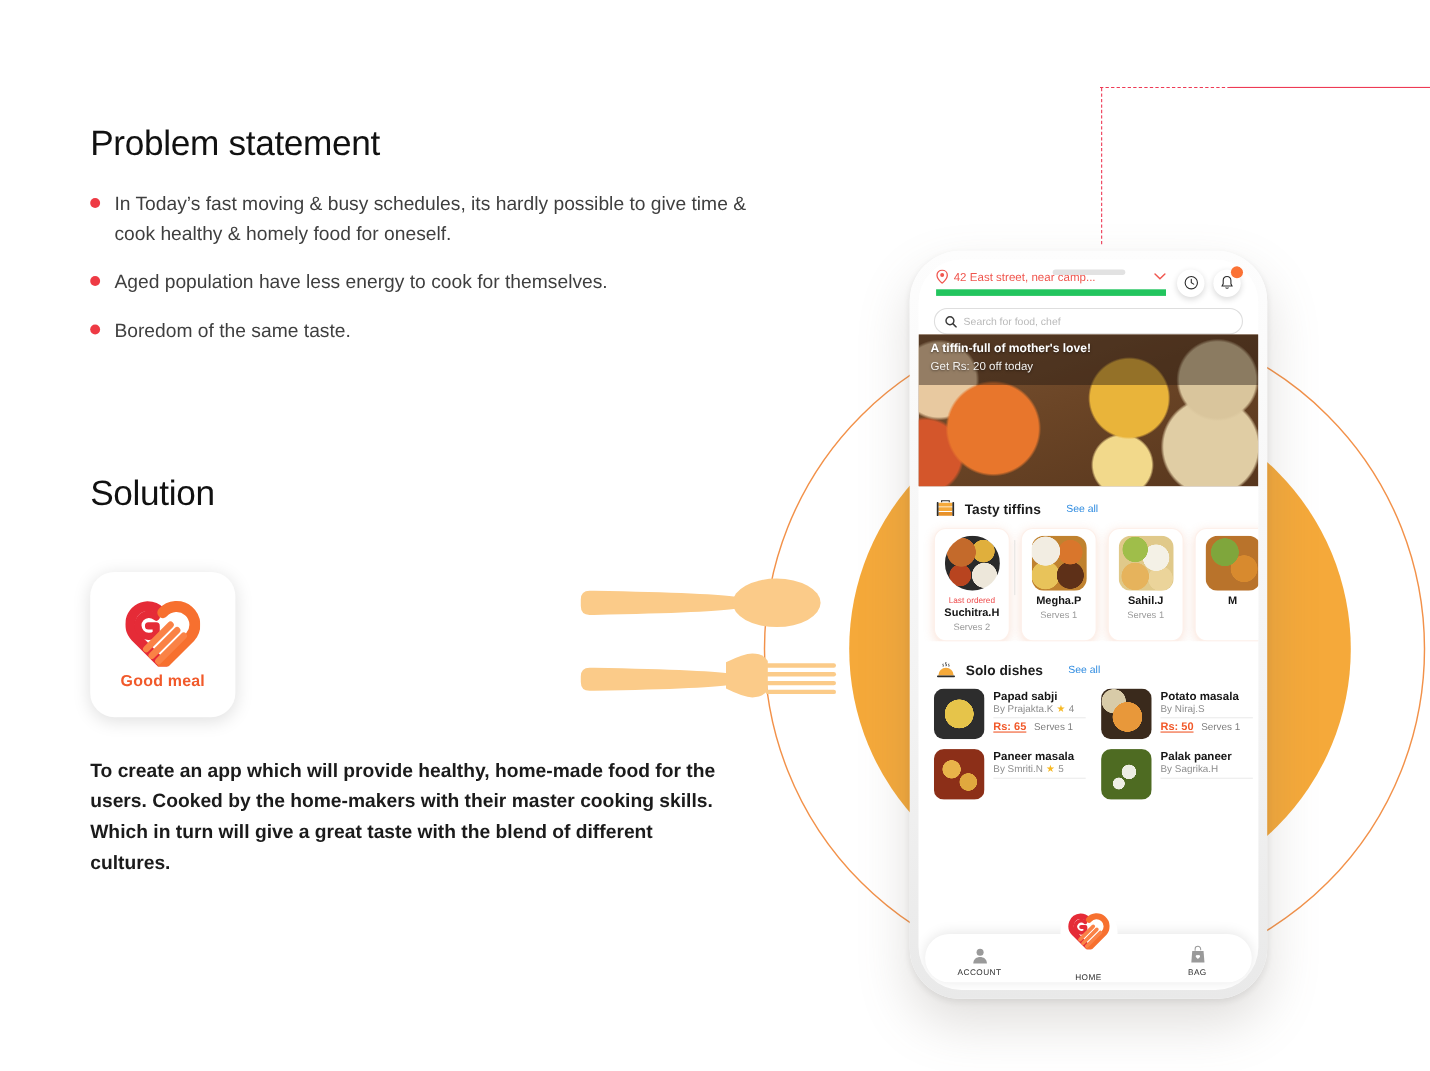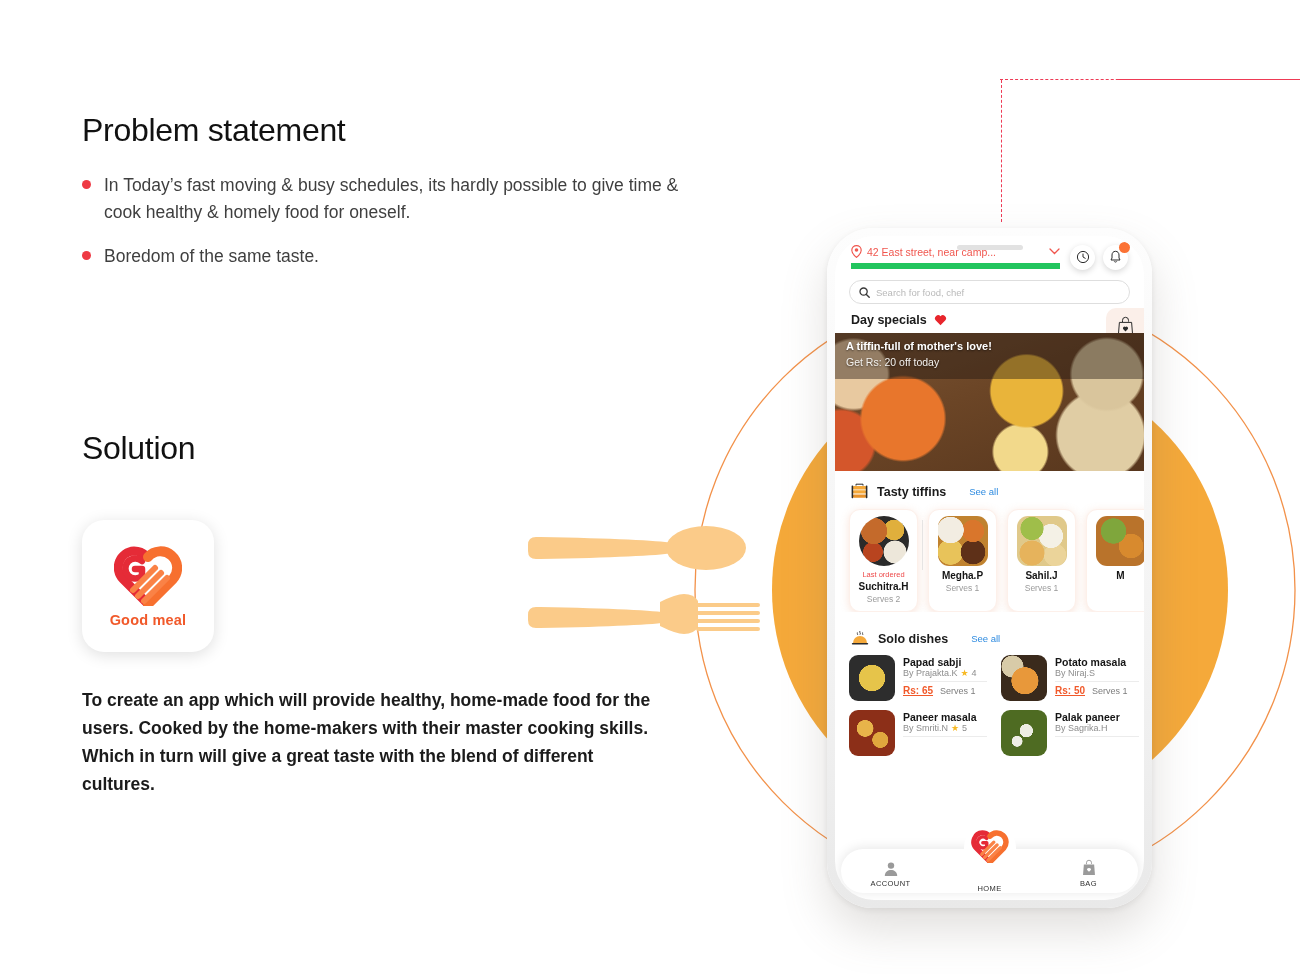--- a/index.html
+++ b/index.html
@@ -230,20 +230,24 @@
   <div class="dash-v"></div>
 
   <div class="left-col">
 
     <h1 class="h-problem">Problem statement</h1>
 
     <div class="bullets">
       <div class="bullet">
         <span class="dot"></span>
         <span class="bullet-text">In Today’s fast moving &amp; busy schedules, its hardly possible to give time &amp; cook healthy &amp; homely food for oneself.</span>
+      </div>
+      <div class="bullet">
+        <span class="dot"></span>
+        <span class="bullet-text">Aged population have less energy to cook for themselves.</span>
       </div>
       <div class="bullet">
         <span class="dot"></span>
         <span class="bullet-text">Boredom of the same taste.</span>
       </div>
     </div>
 
     <h1 class="h-solution">Solution</h1>
 
     <div class="logo-card">
@@ -314,33 +318,20 @@
       <div class="searchbar-wrap">
         <div class="searchbar">
           <svg width="11" height="11" viewBox="0 0 11 11">
             <circle cx="4.6" cy="4.6" r="3.6" fill="none" stroke="#3a3a3a" stroke-width="1.3"></circle>
             <path d="M7.4 7.4 L10.2 10.2" stroke="#3a3a3a" stroke-width="1.4" stroke-linecap="round"></path>
           </svg>
           <span class="search-ph">Search for food, chef</span>
         </div>
       </div>
 
-      <div class="sec-daily">
-        <span class="sec-title">Day specials</span>
-        <svg class="heart-ico" width="13" height="12" viewBox="0 0 13 12">
-          <path d="M6.5 11.2 L1.6 6.3 A3.2 3.2 0 0 1 6.5 2.2 A3.2 3.2 0 0 1 11.4 6.3 Z" fill="#E8252C"></path>
-        </svg>
-        <div class="bag-chip">
-          <svg width="19" height="21" viewBox="0 0 19 21">
-            <path d="M6.5 6 L6.5 4.3 A3 3 0 0 1 12.5 4.3 L12.5 5.6" fill="none" stroke="#2b2b2b" stroke-width="1"></path>
-            <path d="M3.4 6.4 L15.6 6.4 L16.6 18.8 L2.4 18.8 Z" fill="none" stroke="#2b2b2b" stroke-width="1" stroke-linejoin="round"></path>
-            <path d="M9.5 15.4 L7.1 13 A1.6 1.6 0 0 1 9.5 11 A1.6 1.6 0 0 1 11.9 13 Z" fill="#2b2b2b"></path>
-          </svg>
-        </div>
-      </div>
 
       <div class="banner">
         <div class="banner-scrim"></div>
         <div class="banner-t1">A tiffin-full of mother's love!</div>
         <div class="banner-t2">Get Rs: 20 off today</div>
       </div>
 
       <div class="sec-head">
         <svg width="17" height="17" viewBox="0 0 17 17">
           <rect x="2" y="3" width="13" height="3.4" rx="1" fill="#F5A93A"></rect>

